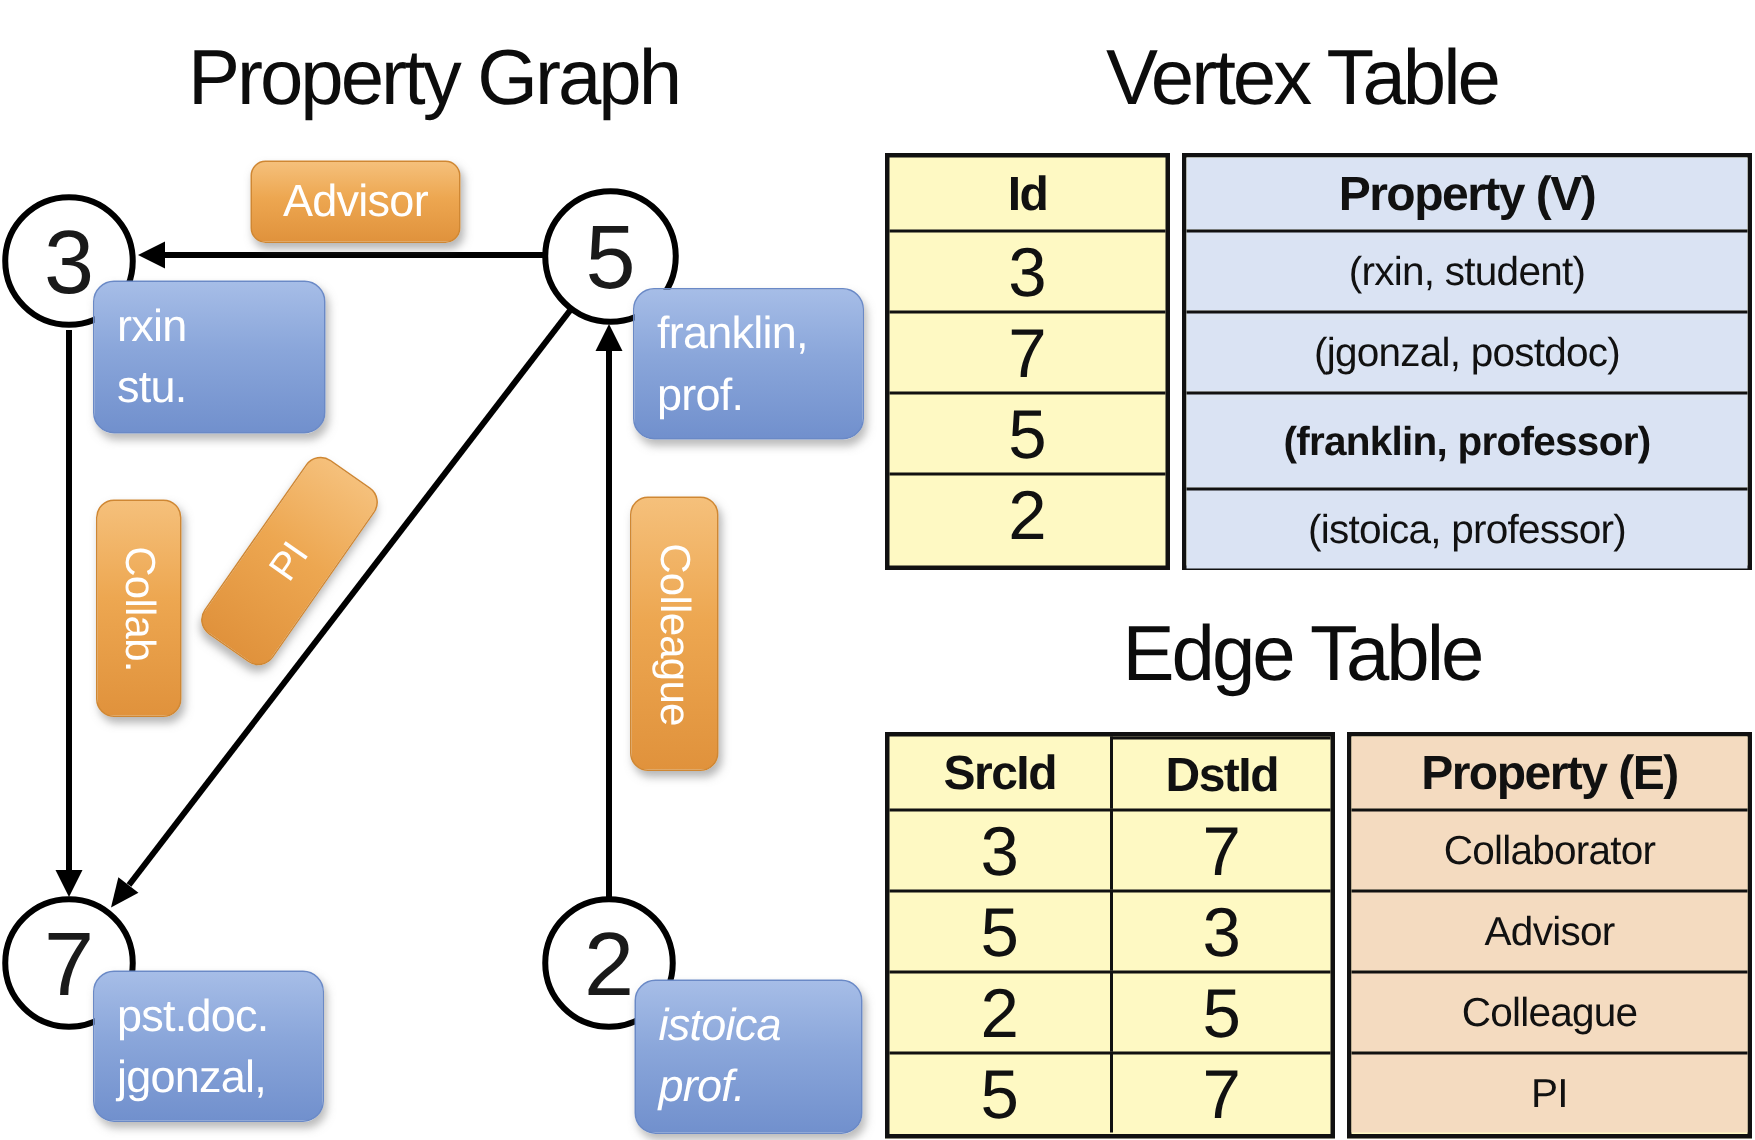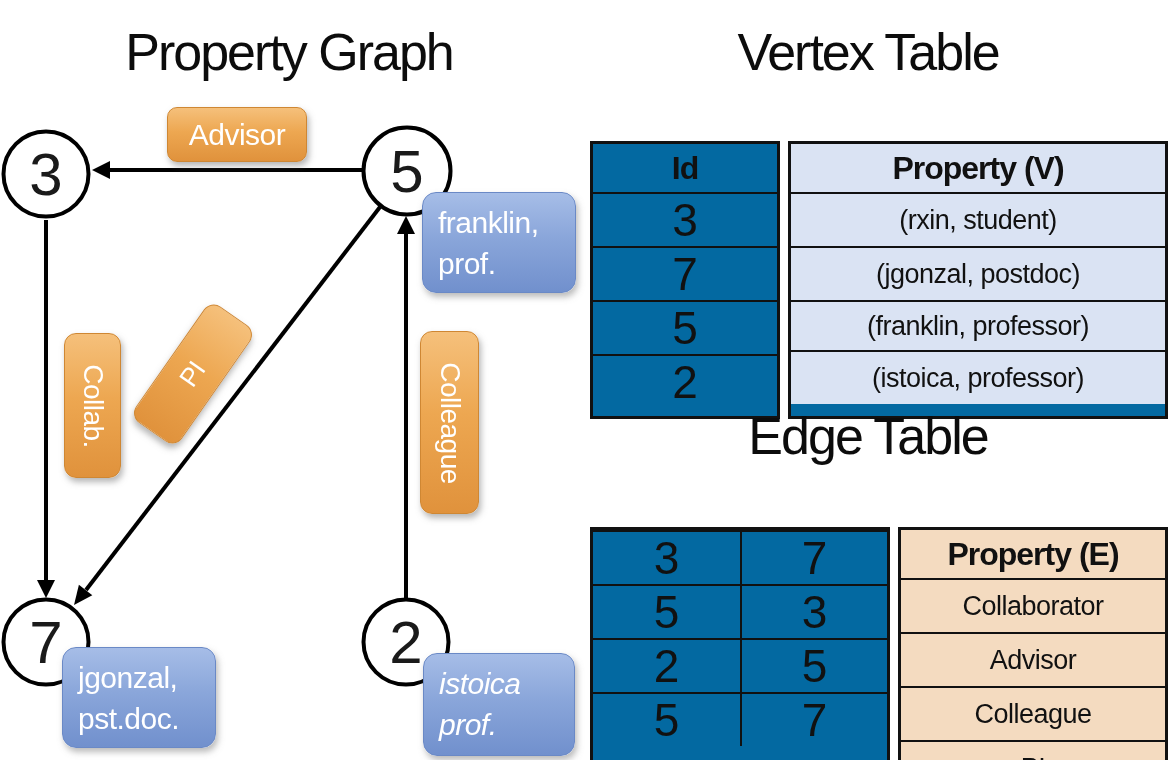--- a/index.html
+++ b/index.html
@@ -29,21 +29,21 @@
   .pill .vtext { font-size:28px; letter-spacing:-0.5px; white-space:nowrap; transform:rotate(90deg); }
   .pill .vtext-up { font-size:26px; letter-spacing:-0.5px; white-space:nowrap; transform:rotate(-90deg); }
   .bluebox {
     z-index:4; border-radius:14px; color:#fff;
     background:linear-gradient(180deg, var(--blue-top,#A6BDE7) 0%, #8AA6DA 45%, var(--blue-bottom,#7190CD) 100%);
     border:1px solid var(--blue-border,#6A89C6);
     box-shadow:2px 4px 6px rgba(120,120,120,.5);
     padding:9px 0 0 15px; font-size:30px; line-height:1.38; letter-spacing:-0.5px;
   }
   
-  .tcol { position:absolute; border:3px solid var(--table-border,#111); box-sizing:border-box; background:#0369a1;margin-top:39px; }
+  .tcol { position:absolute; border:3px solid var(--table-border,#111); box-sizing:border-box; background:#fef9c3; }
   .tcell {
     box-sizing:border-box; display:flex; align-items:center; justify-content:center;
     border-top:2px solid var(--table-border,#111); overflow:hidden; white-space:nowrap;
   }
   .tcell:first-child { border-top:none; }
   .tcell.hdr { font-weight:bold; font-size:32px; letter-spacing:-1px; }
   .tcell.num { font-size:46px; font-weight:300; }
   .tcell.txt { font-size:27px; font-weight:300; letter-spacing:-0.5px; }
   .vprop { background:var(--vertex-property-bg,#DAE3F3); }
   .eprop { background:var(--edge-property-bg,#F4DBC0); }
@@ -89,53 +89,61 @@
   <div class="abs pill" style="left:64px; top:333px; width:55px; height:143px;">
     <span class="vtext">Collab.</span>
   </div>
   <div class="abs pill" style="left:165px; top:303px; width:54px; height:140px; transform:rotate(35deg);">
     <span class="vtext-up">PI</span>
   </div>
   <div class="abs pill" style="left:420px; top:331px; width:57px; height:181px;">
     <span class="vtext">Colleague</span>
   </div>
 
+  <div class="abs bluebox" style="left:62px; top:187px; width:138px; height:91px;">
+    <div>rxin</div>
+    <div>stu.</div>
+  </div>
   <div class="abs bluebox" style="left:422px; top:192px; width:137px; height:90px;">
     <div>franklin,</div>
     <div>prof.</div>
   </div>
   <div class="abs bluebox" style="left:62px; top:647px; width:137px; height:90px;">
+    <div>pst.doc.</div>
     <div>jgonzal,</div>
-    <div>pst.doc.</div>
   </div>
   <div class="abs bluebox" style="left:423px; top:653px; width:135px; height:92px;font-style:italic;">
     <div>istoica</div>
     <div>prof.</div>
   </div>
 
   <div class="abs title" style="left:590px; top:22px; width:556px;">Vertex Table</div>
 
   <div class="tcol" style="left:590px; top:102px; width:190px; height:278px;">
     <div class="tcell hdr" style="height:48px;">Id</div>
     <div class="tcell num" style="height:54px;">3</div>
     <div class="tcell num" style="height:54px;">7</div>
     <div class="tcell num" style="height:54px;">5</div>
     <div class="tcell num" style="height:54px;">2</div>
   </div>
   <div class="tcol" style="left:788px; top:102px; width:380px; height:278px;">
     <div class="tcell hdr vprop" style="height:48px;">Property (V)</div>
     <div class="tcell txt vprop" style="height:54px;">(rxin, student)</div>
     <div class="tcell txt vprop" style="height:54px;">(jgonzal, postdoc)</div>
-    <div class="tcell txt vprop" style="height:50px;">(franklin, professor)</div>
+    <div class="tcell txt vprop" style="height:64px;font-weight:bold;">(franklin, professor)</div>
     <div class="tcell txt vprop" style="height:54px;">(istoica, professor)</div>
   </div>
 
   <div class="abs title" style="left:590px; top:406px; width:556px;">Edge Table</div>
 
   <div class="tcol" style="left:590px; top:488px; width:300px; height:271px;">
+    <div class="twocol" style="height:48px;">
+      <div class="tcell hdr subcol" style="height:48px;">SrcId</div>
+      <div class="tcell hdr subcol rightsub" style="height:48px;">DstId</div>
+    </div>
     <div class="twocol" style="height:54px;">
       <div class="tcell num subcol" style="height:54px; border-top:2px solid var(--table-border,#111);">3</div>
       <div class="tcell num subcol rightsub" style="height:54px; border-top:2px solid var(--table-border,#111);">7</div>
     </div>
     <div class="twocol" style="height:54px;">
       <div class="tcell num subcol" style="height:54px; border-top:2px solid var(--table-border,#111);">5</div>
       <div class="tcell num subcol rightsub" style="height:54px; border-top:2px solid var(--table-border,#111);">3</div>
     </div>
     <div class="twocol" style="height:54px;">
       <div class="tcell num subcol" style="height:54px; border-top:2px solid var(--table-border,#111);">2</div>

